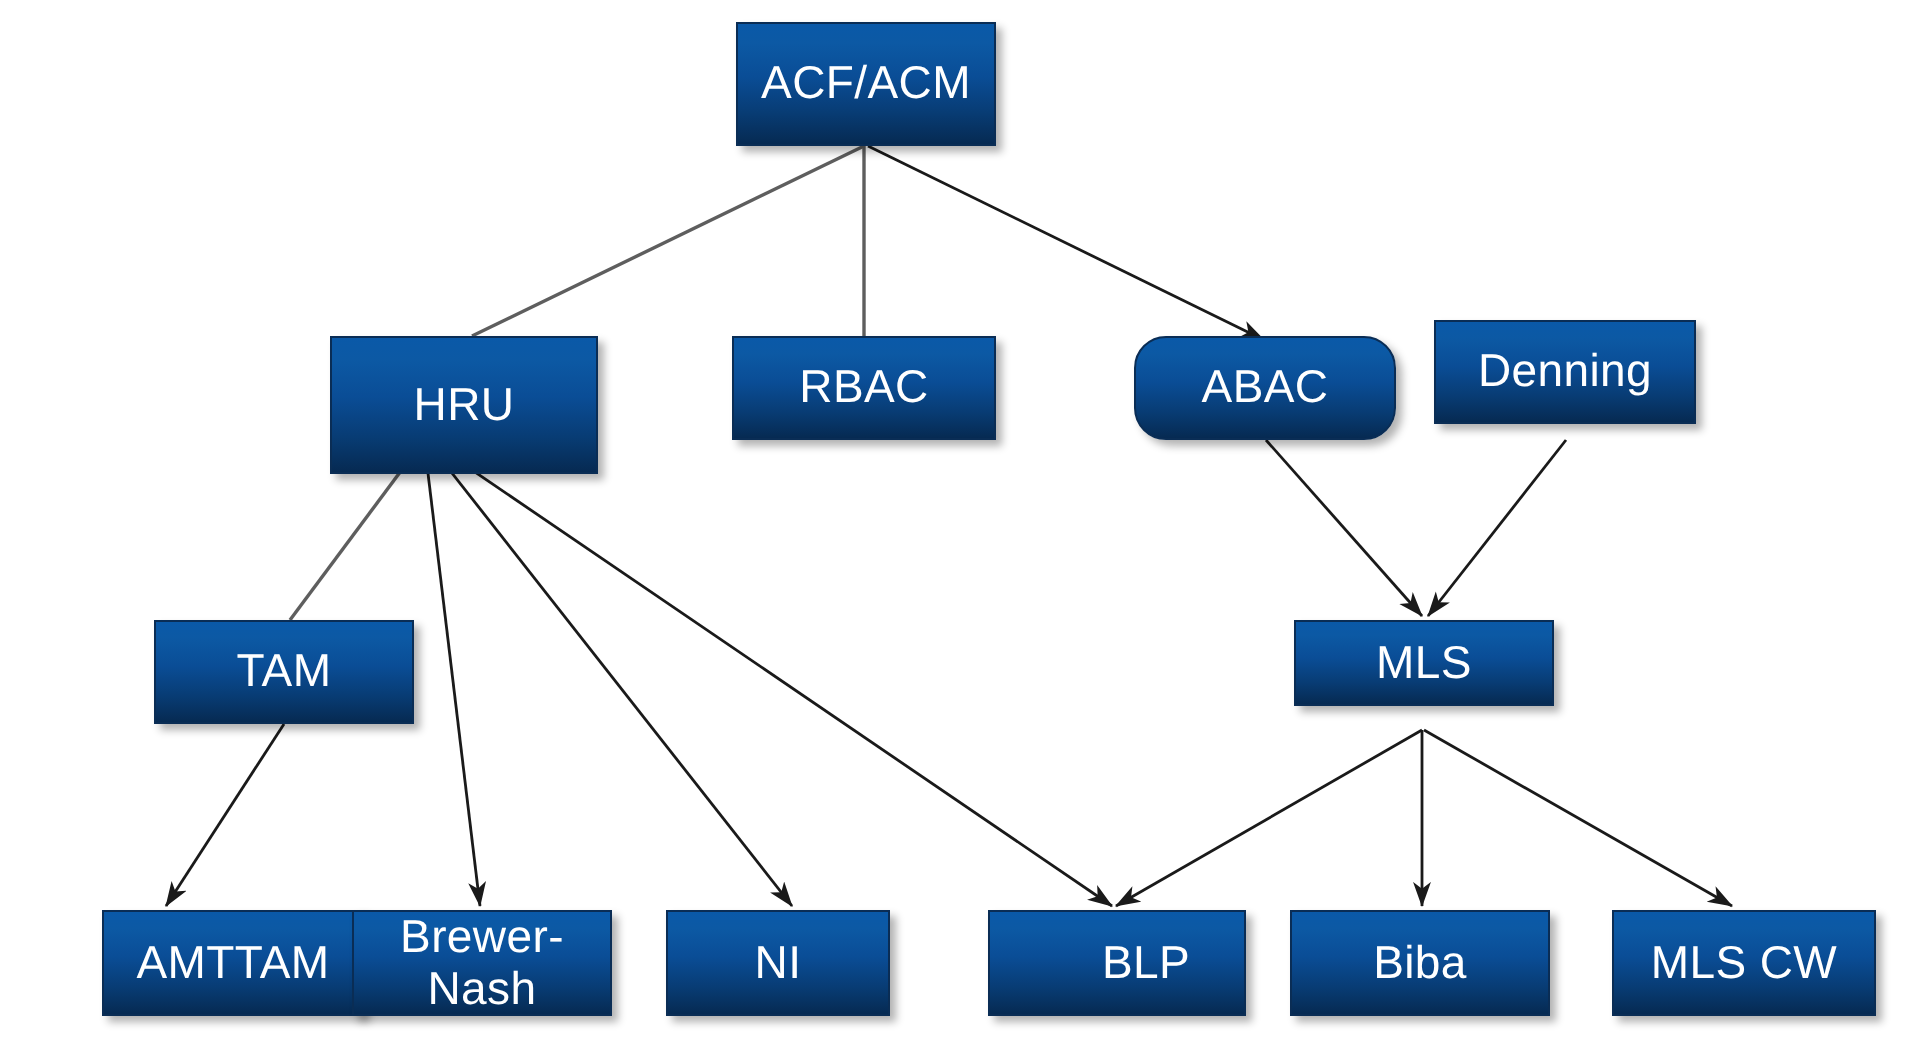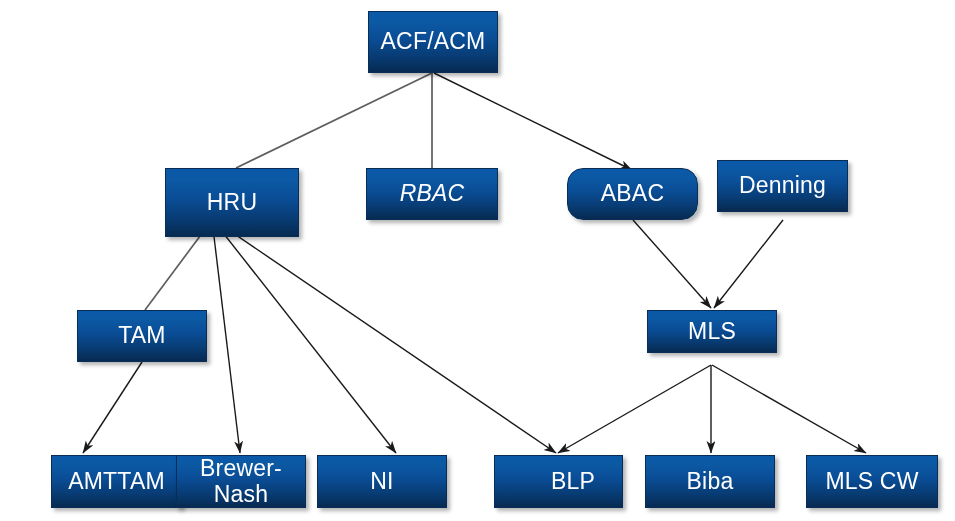--- a/index.html
+++ b/index.html
@@ -63,26 +63,26 @@
         <line x1="633" y1="220" x2="711" y2="308" stroke="#1a1a1a" stroke-width="1.4" marker-end="url(#arrow-dark)"></line>
         <line x1="783" y1="220" x2="714" y2="308" stroke="#1a1a1a" stroke-width="1.4" marker-end="url(#arrow-dark)"></line>
         <line x1="711" y1="365" x2="558" y2="453" stroke="#1a1a1a" stroke-width="1.4" marker-end="url(#arrow-dark)"></line>
         <line x1="711" y1="365" x2="711" y2="453" stroke="#1a1a1a" stroke-width="1.4" marker-end="url(#arrow-dark)"></line>
         <line x1="712" y1="365" x2="866" y2="453" stroke="#1a1a1a" stroke-width="1.4" marker-end="url(#arrow-dark)"></line>
       </g>
   </svg>
   <div id="node-layer">
       <div class="node" style="left: 368px; top: 11px; width: 130px; height: 62px;">ACF/ACM</div>
       <div class="node" style="left: 145px; top: 168px; width: 134px; height: 69px; margin-left: 20px;">HRU</div>
-      <div class="node" style="left: 366px; top: 168px; width: 132px; height: 52px; font-style: italic;">RBAC</div>
+      <div class="node" style="left: 366px; top: 168px; width: 132px; height: 52px;">RBAC</div>
       <div class="node" style="left: 567px; top: 168px; width: 131px; height: 52px; border-radius: 16px;">ABAC</div>
       <div class="node" style="left: 717px; top: 160px; width: 131px; height: 52px;">Denning</div>
       <div class="node" style="left: 77px; top: 310px; width: 130px; height: 52px;">TAM</div>
       <div class="node" style="left: 647px; top: 310px; width: 130px; height: 43px;">MLS</div>
       <div class="node" style="left: 16px; top: 455px; width: 131px; height: 53px; margin-left: 35px;">AMTTAM</div>
       <div class="node" style="left: 176px; top: 455px; width: 130px; height: 53px;">Brewer-
 Nash</div>
-      <div class="node" style="left: 317px; top: 455px; width: 130px; height: 53px;">NI</div>
+      <div class="node" style="left: 333px; top: 455px; width: 112px; height: 53px;">NI</div>
       <div class="node" style="left: 494px; top: 455px; width: 129px; height: 53px; padding-left: 29px;">BLP</div>
       <div class="node" style="left: 645px; top: 455px; width: 130px; height: 53px;">Biba</div>
       <div class="node" style="left: 806px; top: 455px; width: 132px; height: 53px;">MLS CW</div>
     </div>
 </div>
 
 </body></html>

